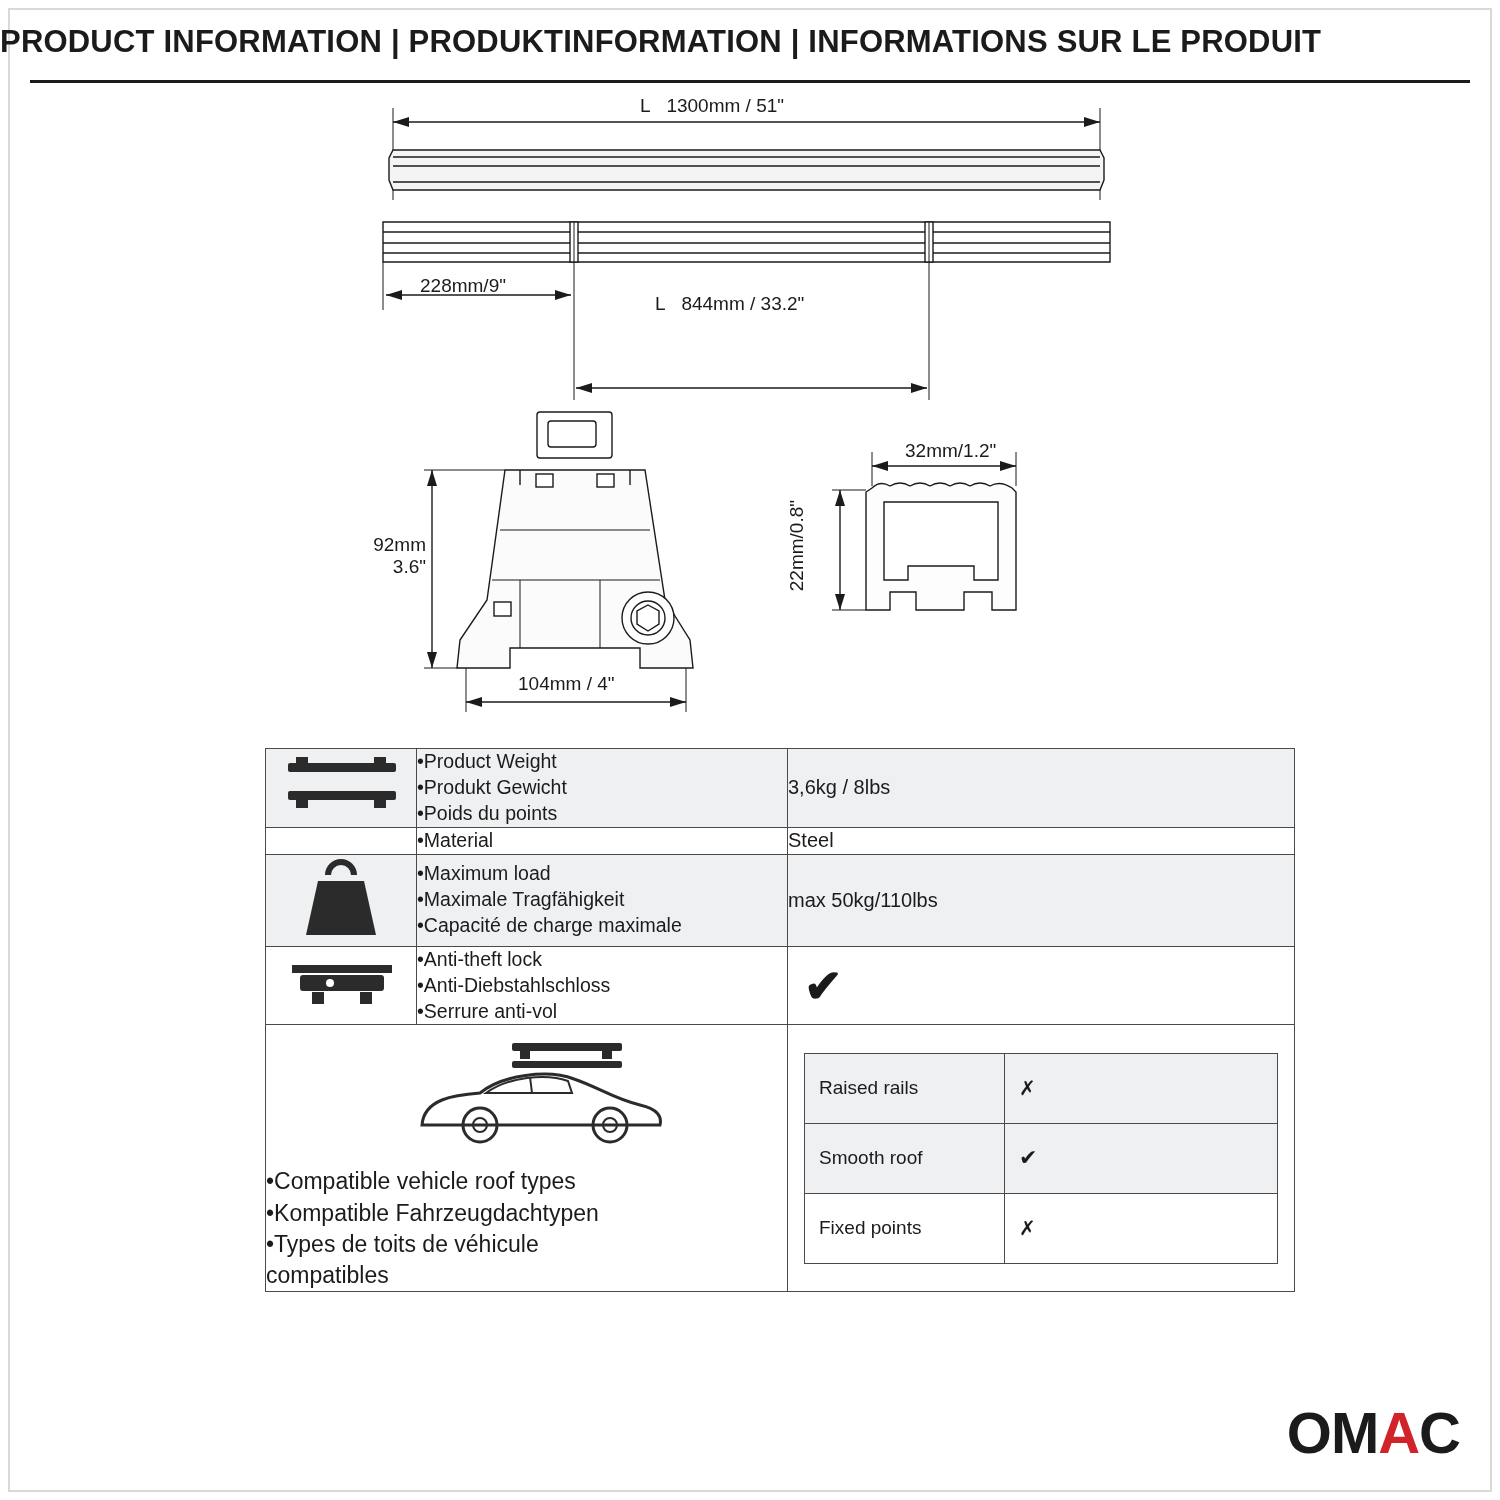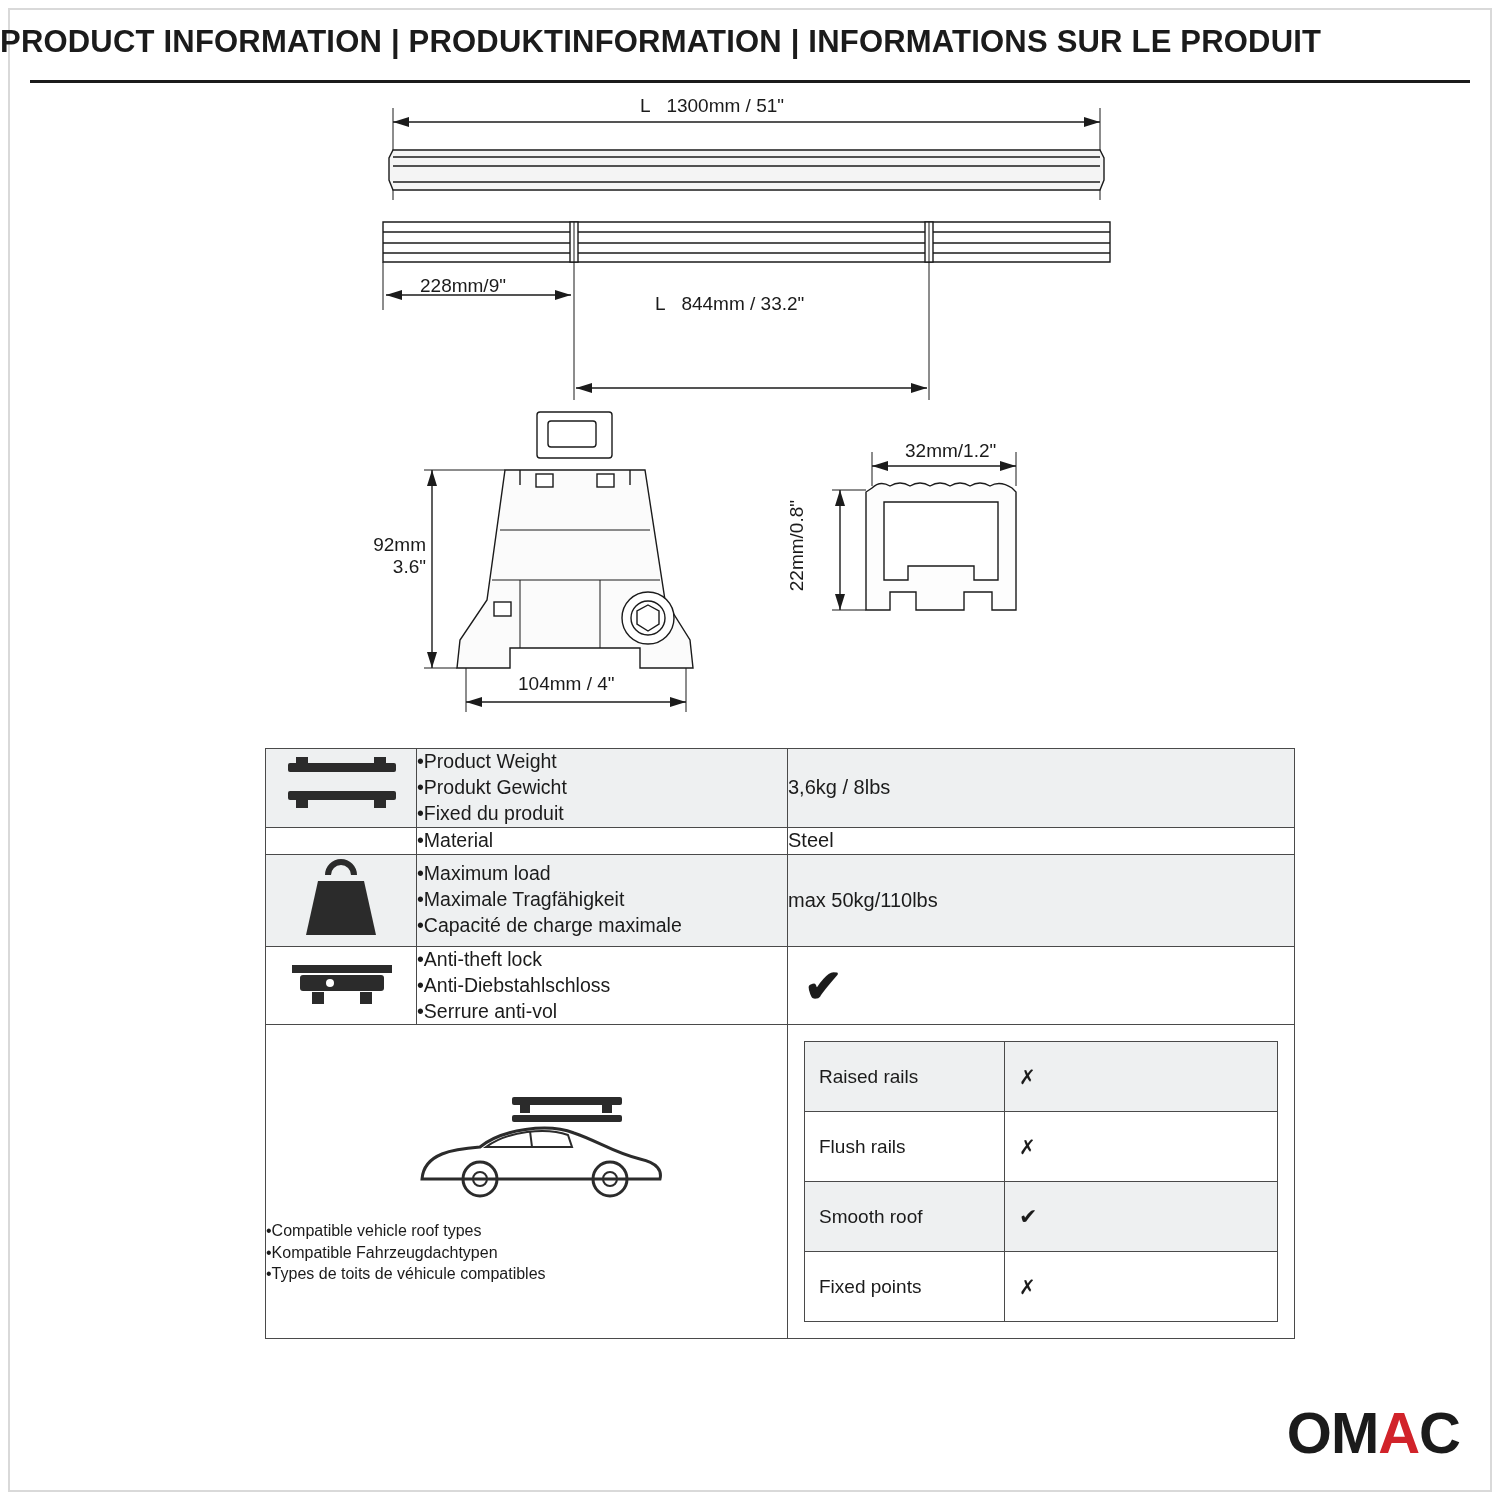--- a/index.html
+++ b/index.html
@@ -87,21 +87,21 @@
   .sub-table td:first-child { width: 200px; }
   .sub-table tr td { height: 70px; }
   .sub-table .tick { font-size: 22px; }
   .sub-table .cross { font-size: 20px; }
   .compat-cell {
     padding: 10px 10px 14px 10px;
     text-align: left;
     vertical-align: top;
   }
   .compat-text {
-    font-size: 16px;
+    font-size: 23px;
     line-height: 1.35;
     margin-top: 6px;
   }
   .big-tick {
     font-size: 46px;
     line-height: 1;
     font-weight: bold;
     padding-left: 16px;
   }
   
@@ -234,21 +234,21 @@
           <rect x="30" y="8" width="12" height="7" fill="#2b2b2b"></rect>
           <rect x="108" y="8" width="12" height="7" fill="#2b2b2b"></rect>
           <rect x="22" y="42" width="108" height="9" rx="2" fill="#2b2b2b"></rect>
           <rect x="30" y="50" width="12" height="9" fill="#2b2b2b"></rect>
           <rect x="108" y="50" width="12" height="9" fill="#2b2b2b"></rect>
         </svg>
       </td>
       <td class="cell-label shade">
         <div class="label-line">•Product Weight</div>
         <div class="label-line">•Produkt Gewicht</div>
-        <div class="label-line">•Fixed du produit</div>
+        <div class="label-line">•Poids du points</div>
       </td>
       <td class="cell-value shade">3,6kg / 8lbs</td>
     </tr>
 
     <tr>
       <td class="cell-icon"></td>
       <td class="cell-label">
         <div class="label-line">•Material</div>
       </td>
       <td class="cell-value">Steel</td>
@@ -315,24 +315,20 @@
           <div style="max-width:390px;">•Types de toits de véhicule compatibles</div>
         </div>
       </td>
       <td style="padding:16px;">
         <table class="sub-table">
           <tbody>
             <tr class="shade">
               <td>Raised rails</td>
               <td class="cross">✗</td>
             </tr>
-            <tr>
-              <td>Flush rails</td>
-              <td class="cross">✗</td>
-            </tr>
             <tr class="shade">
               <td>Smooth roof</td>
               <td class="tick">✔</td>
             </tr>
             <tr>
               <td>Fixed points</td>
               <td class="cross">✗</td>
             </tr>
           </tbody>
         </table>

